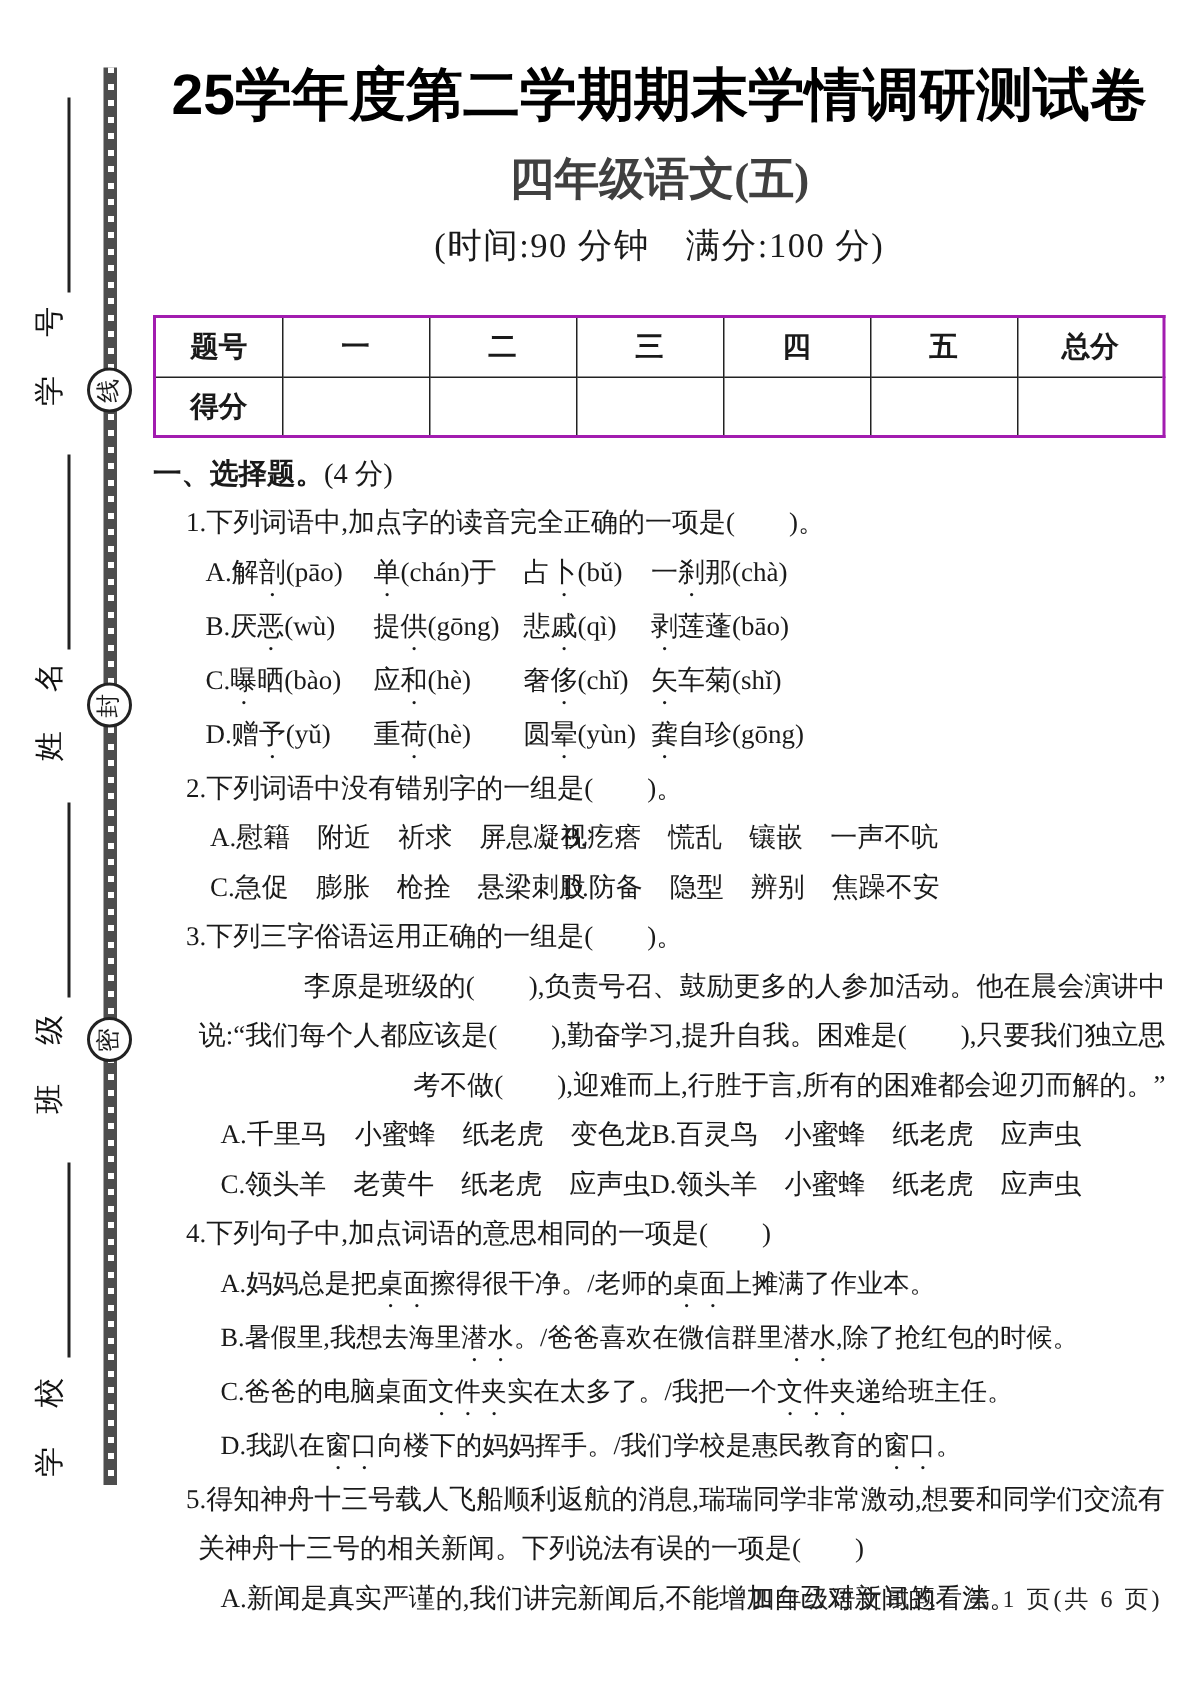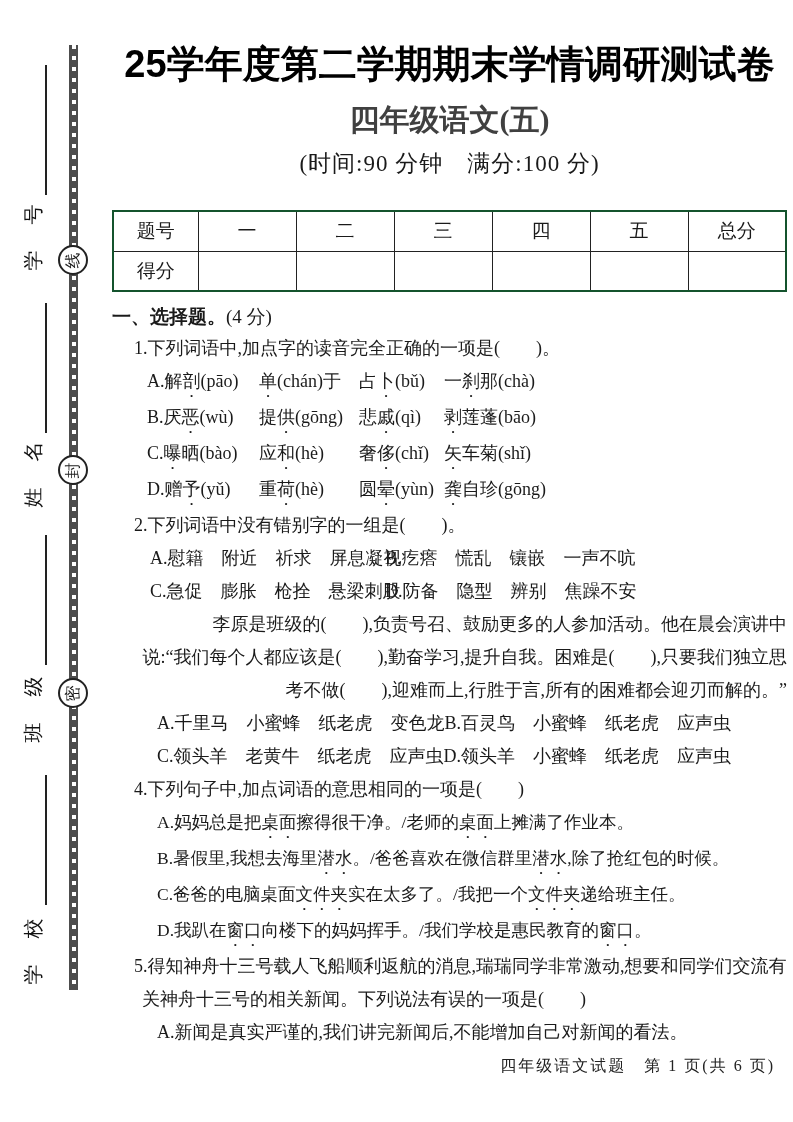--- a/index.html
+++ b/index.html
@@ -34,37 +34,38 @@
   .seal-stamp {
     position:absolute; left:73px;
     transform:translate(-50%,-50%);
     width:30px; height:30px; border:2px solid #222; border-radius:50%;
     background:#fff; z-index:2;
     display:flex; align-items:center; justify-content:center;
   }
   .seal-stamp span { display:block; transform:rotate(-90deg); font-size:16px; }
 
   
-  .content { position:absolute; left:112px; top:38px; width:675px; }
+  .content { position:absolute; left:102px; top:38px; width:675px; }
 
   .title {
     font-family:"Liberation Sans", sans-serif;
     font-weight:bold; font-size:38px; line-height:52px;
     text-align:center; letter-spacing:0px; color:#000;
   }
   .subtitle {
     font-weight:bold; font-size:30px; line-height:44px;
     margin-top:8px; text-align:center; color:#404040;
   }
   .meta { font-size:23px; line-height:28px; margin-top:8px; text-align:center; letter-spacing:1px; }
 
   table.score {
     width:100%; margin-top:32px;
-    border-collapse:collapse; border:2px solid #14532d;
+    border-collapse:collapse; border:2px solid #a21caf;
     table-layout:fixed;
+    font-weight:bold;
   }
   table.score td {
     border:1px solid #222; height:40px;
     text-align:center; font-size:19px;
   }
   table.score td.first { width:85px; }
 
   .section-heading { margin-top:10px; font-size:19px; line-height:30px; }
   .section-heading .hd { font-weight:bold; }
 
@@ -188,20 +189,21 @@
       <span>A.慰籍　附近　祈求　屏息凝视</span>
       <span>B.疙瘩　慌乱　镶嵌　一声不吭</span>
     </div>
     <div class="q2row">
       <span>C.急促　膨胀　枪拴　悬梁刺股</span>
       <span>D.防备　隐型　辨别　焦躁不安</span>
     </div>
   </div>
 
   <div class="q">
+    <div class="stem">3.下列三字俗语运用正确的一组是(　　)。</div>
     <div class="passage">李原是班级的(　　),负责号召、鼓励更多的人参加活动。他在晨会演讲中说:“我们每个人都应该是(　　),勤奋学习,提升自我。困难是(　　),只要我们独立思考不做(　　),迎难而上,行胜于言,所有的困难都会迎刃而解的。”</div>
     <div class="optline">A.千里马　小蜜蜂　纸老虎　变色龙B.百灵鸟　小蜜蜂　纸老虎　应声虫</div>
     <div class="optline">C.领头羊　老黄牛　纸老虎　应声虫D.领头羊　小蜜蜂　纸老虎　应声虫</div>
   </div>
 
   <div class="q">
     <div class="stem">4.下列句子中,加点词语的意思相同的一项是(　　)</div>
     <div class="optline small">A.妈妈总是把<span class="emdot">桌面</span>擦得很干净。/老师的<span class="emdot">桌面</span>上摊满了作业本。</div>
     <div class="optline small">B.暑假里,我想去海里<span class="emdot">潜水</span>。/爸爸喜欢在微信群里<span class="emdot">潜水</span>,除了抢红包的时候。</div>
     <div class="optline small">C.爸爸的电脑桌面<span class="emdot">文件夹</span>实在太多了。/我把一个<span class="emdot">文件夹</span>递给班主任。</div>

